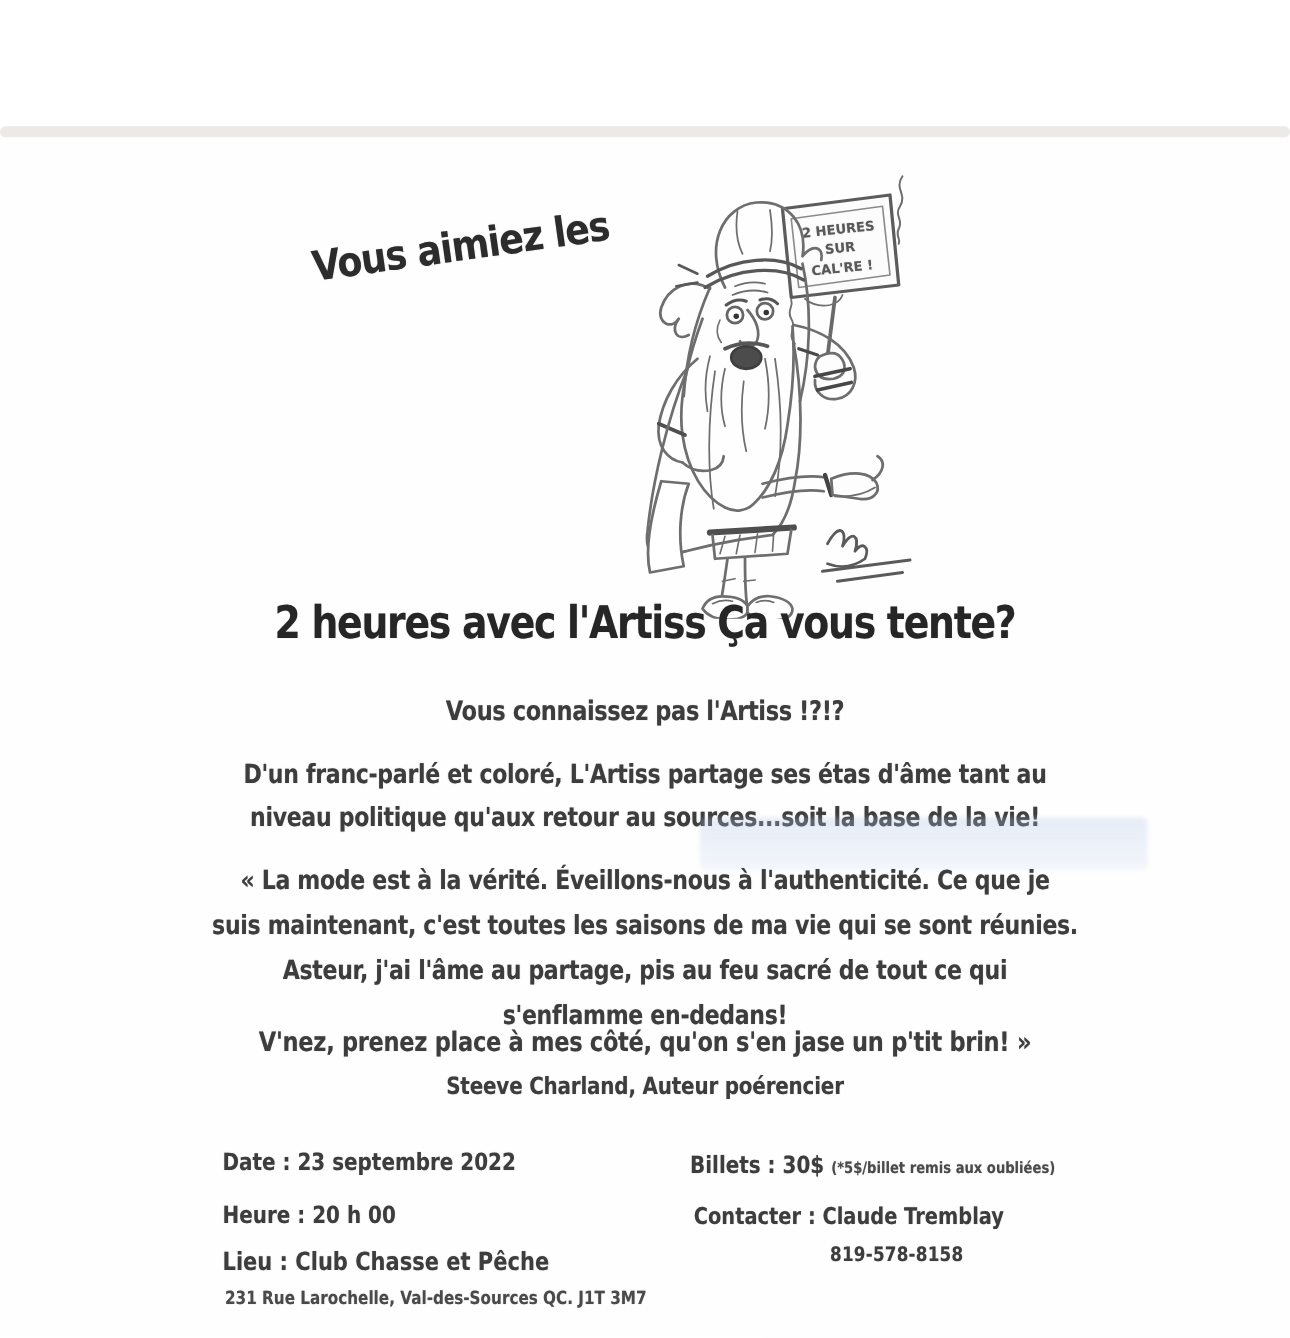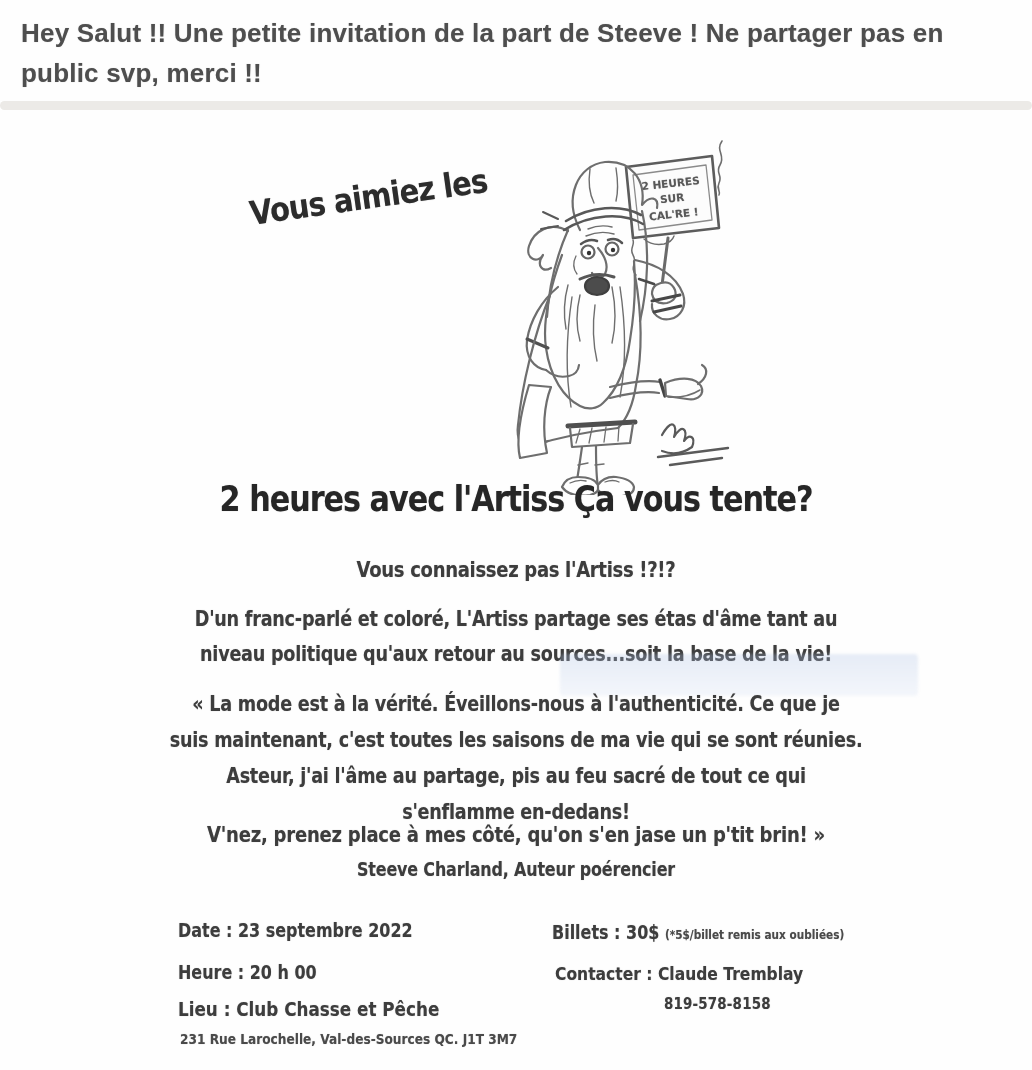--- a/index.html
+++ b/index.html
@@ -55,23 +55,20 @@
     border-radius:4px; filter:blur(1.5px); }
 
   .cartoon { left:430px; top:25px; }
   .cartoon path, .cartoon ellipse, .cartoon circle { vector-effect:none; }
 </style>
 </head>
 <body>
 
 <div class="canvas">
 
-  <div class="post-header">
-    <p>Hey Salut !! Une petite invitation de la part de Steeve ! Ne partager pas en public svp, merci !!</p>
-  </div>
   <div class="divider"></div>
 
   <div class="flyer">
 
     <div class="abs tagline">Vous aimiez les</div>
 
     <svg class="abs cartoon" width="350" height="360" viewBox="0 0 350 360">
       <g fill="none" stroke="#6e6e6e" stroke-width="2.2" stroke-linecap="round" stroke-linejoin="round">
 
         <path stroke-width="1.6" d="M292,6 c-7,10 4,14 -2,24 c-5,8 3,10 -1,18 c-3,6 2,8 0,12"></path>

